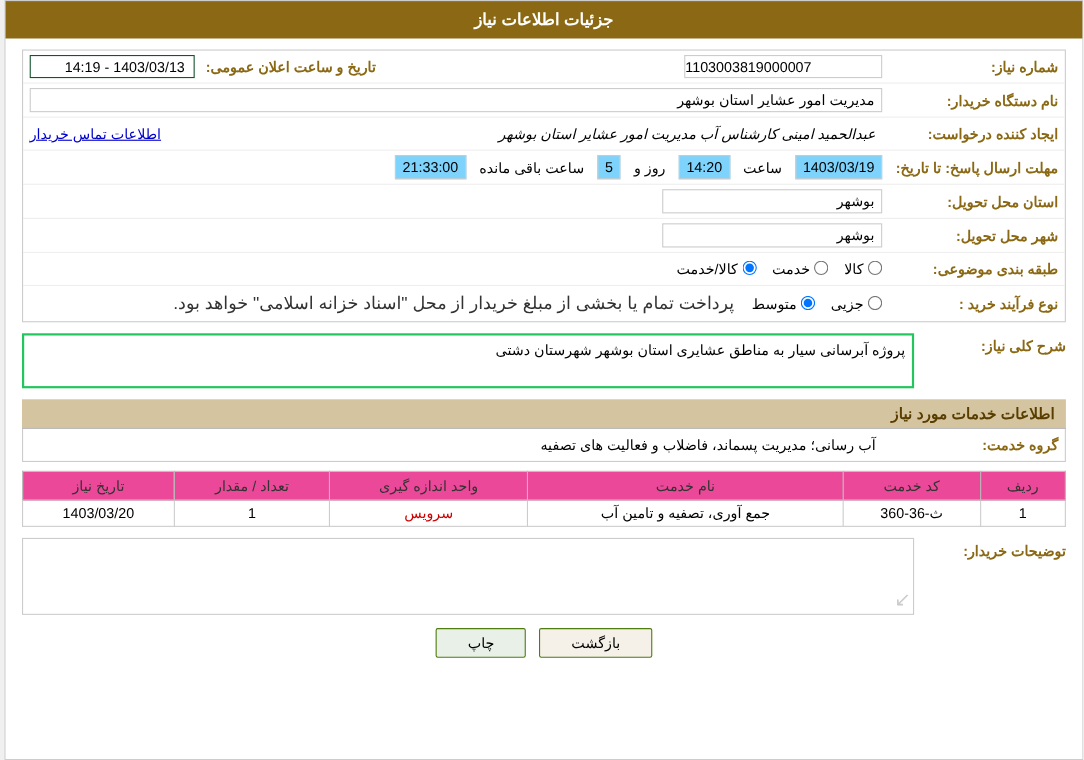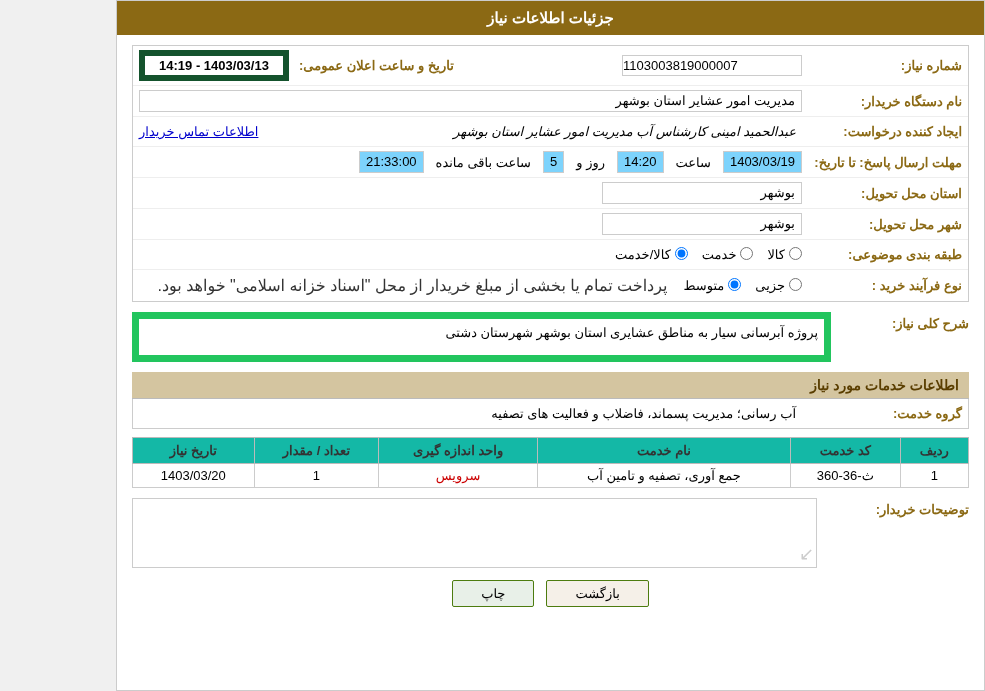--- a/index.html
+++ b/index.html
@@ -3,21 +3,21 @@
   <meta charset="utf-8">
   <style>
     * { box-sizing: border-box; margin: 0; padding: 0; }
     body {
       font-family: Tahoma, Arial, sans-serif;
       font-size: 13px;
       background: #f0f0f0;
       direction: rtl;
     }
     .page-wrapper {
-      width: 869px;
+      width: 981px;
       min-height: 691px;
       background: #fff;
       border: 1px solid #ccc;
     }
     .header-bar {
       background: #8B6914;
       color: #fff;
       text-align: center;
       padding: 8px 10px;
       font-size: 15px;
@@ -81,38 +81,38 @@
     }
     .section-title {
       background: #d4c5a0;
       color: #5a3e00;
       font-weight: bold;
       padding: 5px 10px;
       font-size: 14px;
       border-bottom: 1px solid #bbb;
     }
     .description-box {
-      border: 7px solid #22c55e;
+      border: 2px solid #22c55e;
       padding: 6px;
       min-height: 50px;
       background: #fff;
       flex: 1;
       text-align: right;
     }
     .service-table {
       width: 100%;
       border-collapse: collapse;
       margin-top: 8px;
     }
     .service-table th {
-      background: #14b8a6;
+      background: #ec4899;
       border: 1px solid #bbb;
       padding: 5px 8px;
       text-align: center;
-      font-weight: bold;
+      font-weight: normal;
       color: #333;
     }
     .service-table td {
       border: 1px solid #ccc;
       padding: 4px 8px;
       text-align: center;
     }
     .btn-row {
       display: flex;
       justify-content: center;
@@ -134,26 +134,24 @@
       background: #f5f0e8;
     }
     .num-box {
       border: 1px solid #ccc;
       padding: 2px 0;
       background: #fff;
       min-width: 180px;
       text-align: left;
     }
     .date-box {
-      border: 6px solid #14532d;
+      border: 1px solid #14532d;
       padding: 2px 8px;
       background: #fff;
       min-width: 150px;
-      text-align: center;
-      font-weight: bold;
     }
   </style>
 </head>
 <body>
 
 <div class="page-wrapper">
 
   <div class="header-bar">
     <span>جزئیات اطلاعات نیاز</span>
   </div>
@@ -267,21 +265,21 @@
             <td>1</td>
             <td>ث-36-360</td>
             <td>جمع آوری، تصفیه و تامین آب</td>
             <td style="color: rgb(204, 0, 0);">سرویس</td>
             <td>1</td>
             <td>1403/03/20</td>
           </tr>
         </tbody>
     </table>
 
-    <div style="display:flex; align-items:flex-start; margin-top:10px; gap:22px;">
+    <div style="display:flex; align-items:flex-start; margin-top:10px; gap:8px;">
       <span class="label" style="color:#8B6914; font-weight:bold; min-width:130px; padding-top:4px;">توضیحات خریدار:</span>
       <div style="flex:1; border:1px solid #ccc; min-height:70px; background:#fff; padding:4px; position:relative;">
         <span></span>
         <div style="position:absolute; bottom:2px; right:2px; color:#ccc; font-size:18px; user-select:none;">↙</div>
       </div>
     </div>
 
     <div class="btn-row">
       <button class="btn btn-back">بازگشت</button>
       <button class="btn btn-print">چاپ</button>

